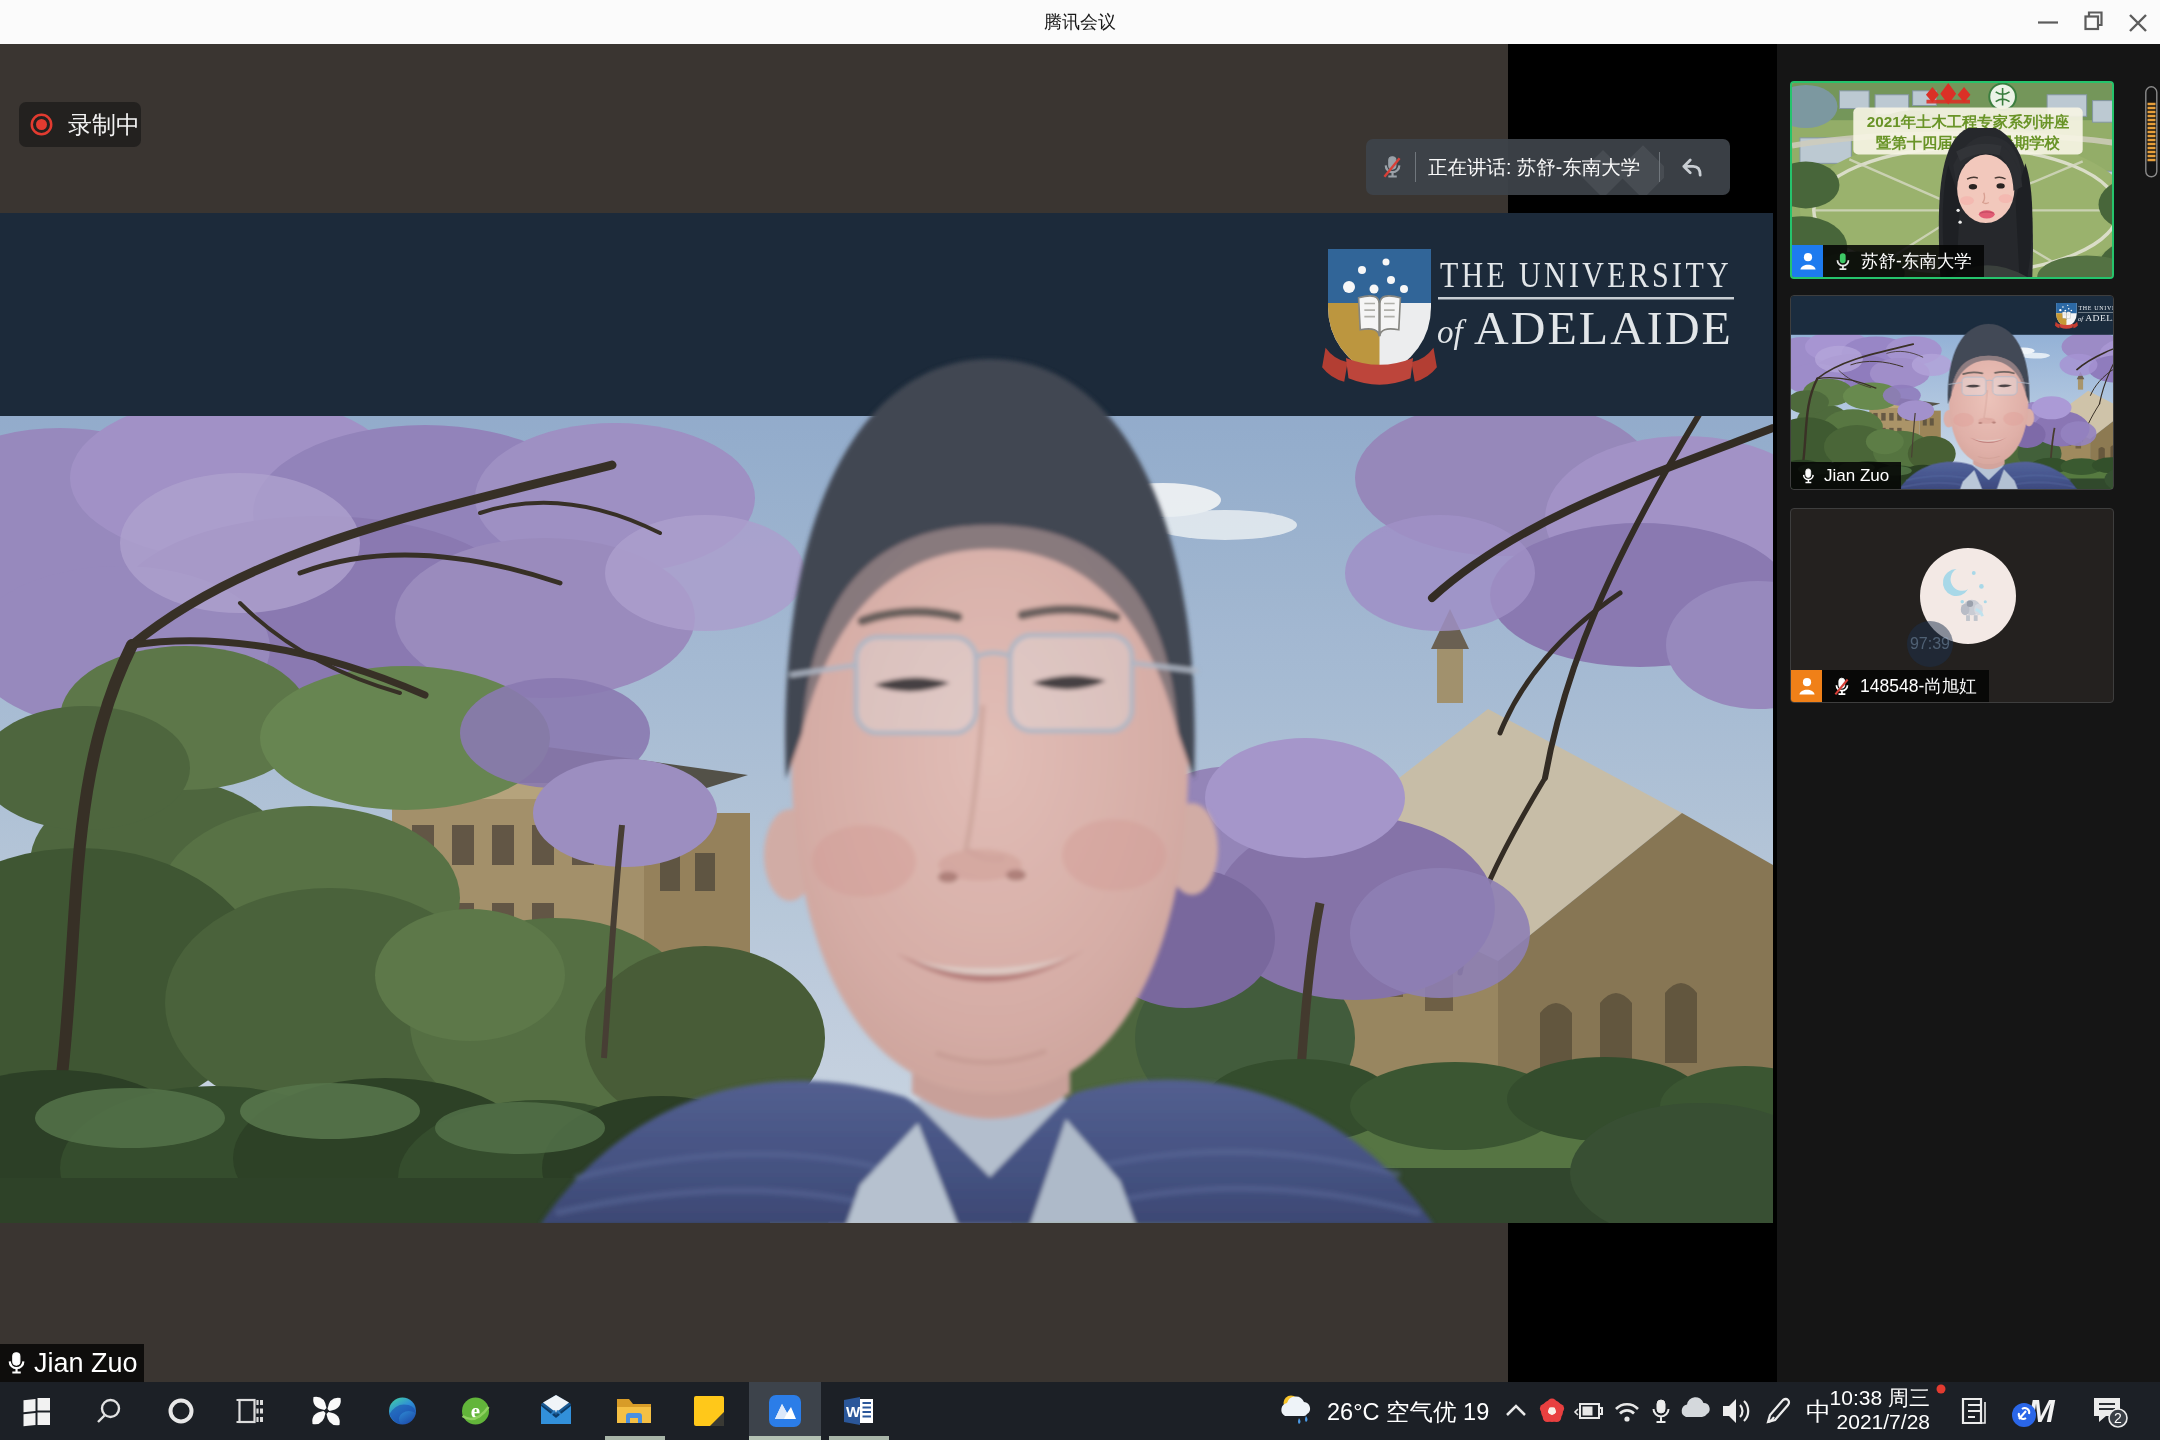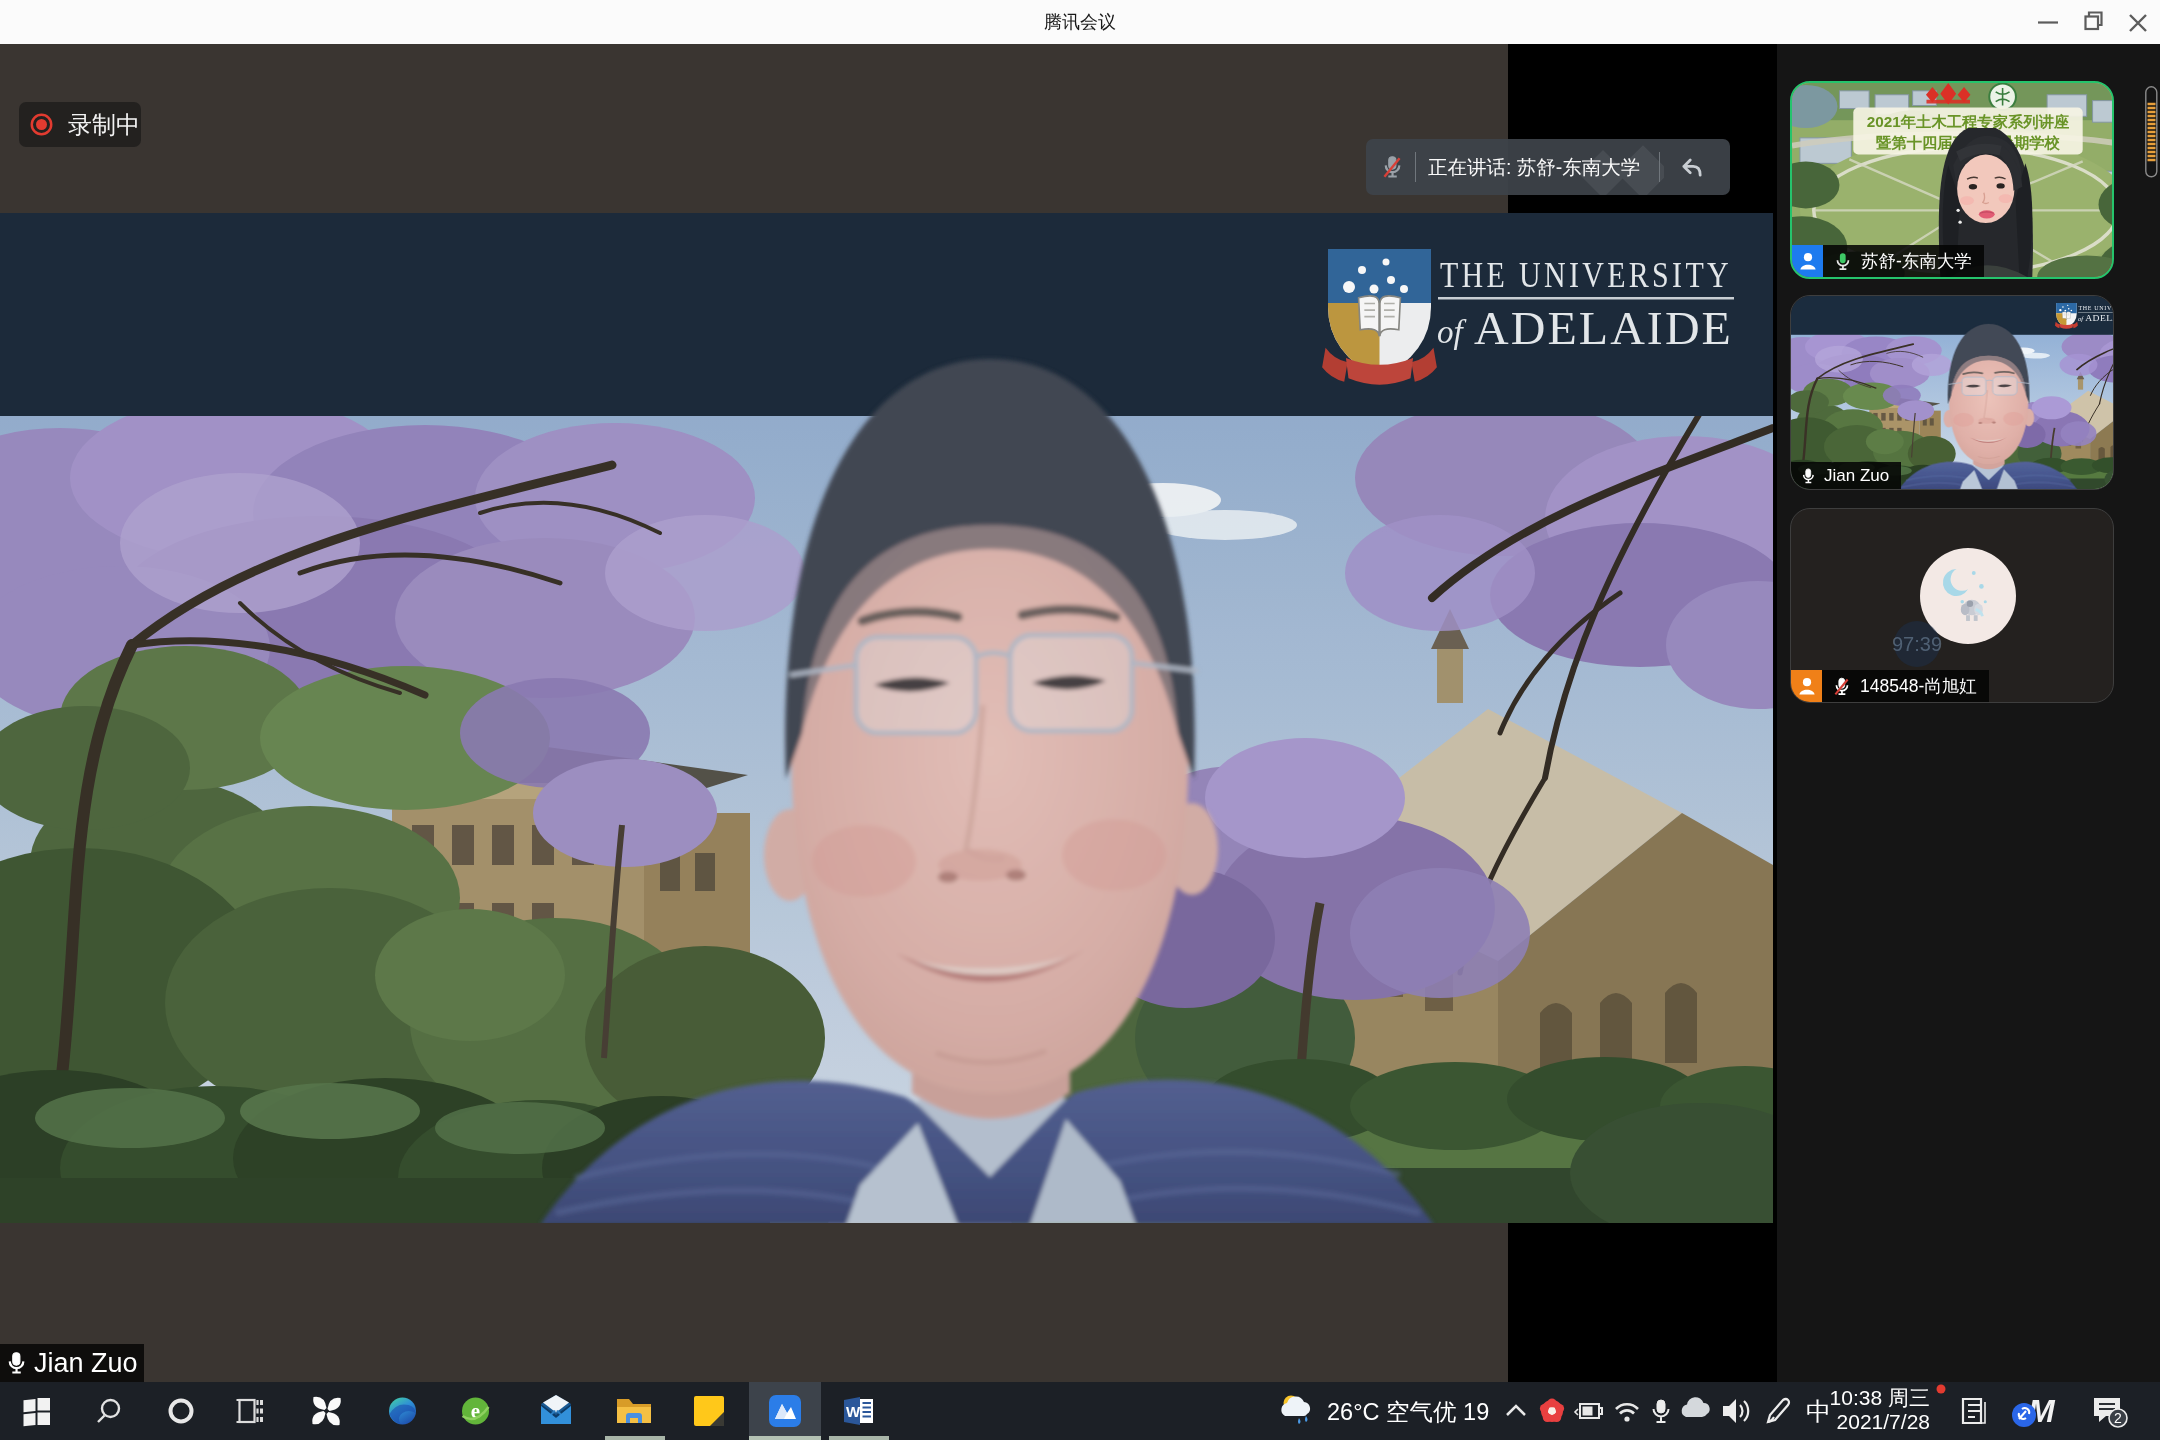--- a/index.html
+++ b/index.html
@@ -3,21 +3,21 @@
 <style>
 *{margin:0;padding:0;box-sizing:border-box}
 html,body{width:2160px;height:1440px;overflow:hidden;background:#000;font-family:"Liberation Sans",sans-serif}
 .abs{position:absolute}
 #titlebar{position:absolute;left:0;top:0;width:2160px;height:44px;background:#fbfbfb;color:#191919}
 #titlebar .t{position:absolute;left:0;right:0;top:10px;text-align:center;font-size:18px}
 #main{position:absolute;left:0;top:44px;width:1508px;height:1338px;background:#3a3531}
 #video{position:absolute;left:0;top:169px;width:1773px;height:1010px;filter:saturate(0.88) brightness(0.97)}
 #side{position:absolute;left:1777px;top:44px;width:383px;height:1338px;background:#151515}
 #task{position:absolute;left:0;top:1382px;width:2160px;height:58px;background:#1c2026}
-.thumb{position:absolute;left:13px;width:324px;height:198px;background:#24211f;border:1px solid #3e3e3e;border-radius:20px;overflow:hidden}
+.thumb{position:absolute;left:13px;width:324px;height:198px;background:#24211f;border:1px solid #3e3e3e;border-radius:4px;overflow:hidden}
 .nbar{position:absolute;left:0;bottom:0;height:32px;display:flex;align-items:stretch}
 .pic{width:31px;height:32px;display:flex;align-items:center;justify-content:center;flex:none}
 .nrest{display:flex;align-items:center;background:rgba(5,5,5,.88);padding:0 12px 0 9px;gap:8px}
 .nrest span{color:#fff;font-size:17.5px;white-space:nowrap}
 .rec{position:absolute;left:19px;top:58px;width:122px;height:45px;background:rgba(30,29,28,.82);border-radius:7px;display:flex;align-items:center}
 .speak{position:absolute;left:1366px;top:95px;width:364px;height:56px;background:rgba(62,67,73,.94);border-radius:7px;display:flex;align-items:center;overflow:hidden}
 .jz{position:absolute;left:0;top:1300px;height:38px;background:rgba(5,5,5,.82);display:flex;align-items:center;padding:0 6px 0 3px}
 </style></head>
 <body>
 <svg width="0" height="0" style="position:absolute">
@@ -489,21 +489,21 @@
             </g>
           </svg>
     <span style="font-size:17px">Jian Zuo</span>
    </div>
   </div>
  </div>
  <div class="thumb" style="top:464px;height:195px">
   <svg width="96" height="96" viewBox="0 0 100 100" style="position:absolute;left:129px;top:39px">
         <use href="#avmoon"></use>
       </svg>
-  <div style="position:absolute;left:103px;top:112px;width:46px;height:46px;border-radius:50%;background:rgba(28,48,76,0.5);color:rgba(150,180,210,0.4);font-size:20px;display:flex;align-items:center;justify-content:center">97:39</div>
+  <div style="position:absolute;left:116px;top:112px;width:46px;height:46px;border-radius:50%;background:rgba(28,48,76,0.5);color:rgba(150,180,210,0.4);font-size:16px;display:flex;align-items:center;justify-content:center">97:39</div>
   <div class="nbar">
    <div class="pic" style="background:#f08018">
           <svg width="24" height="24" viewBox="0 0 24 24">
             <use href="#persong"></use>
           </svg>
         </div>
    <div class="nrest">
     <svg width="21" height="21" viewBox="0 0 24 24">
             <g fill="#fff" stroke="#fff">
               <use href="#micbody"></use>

